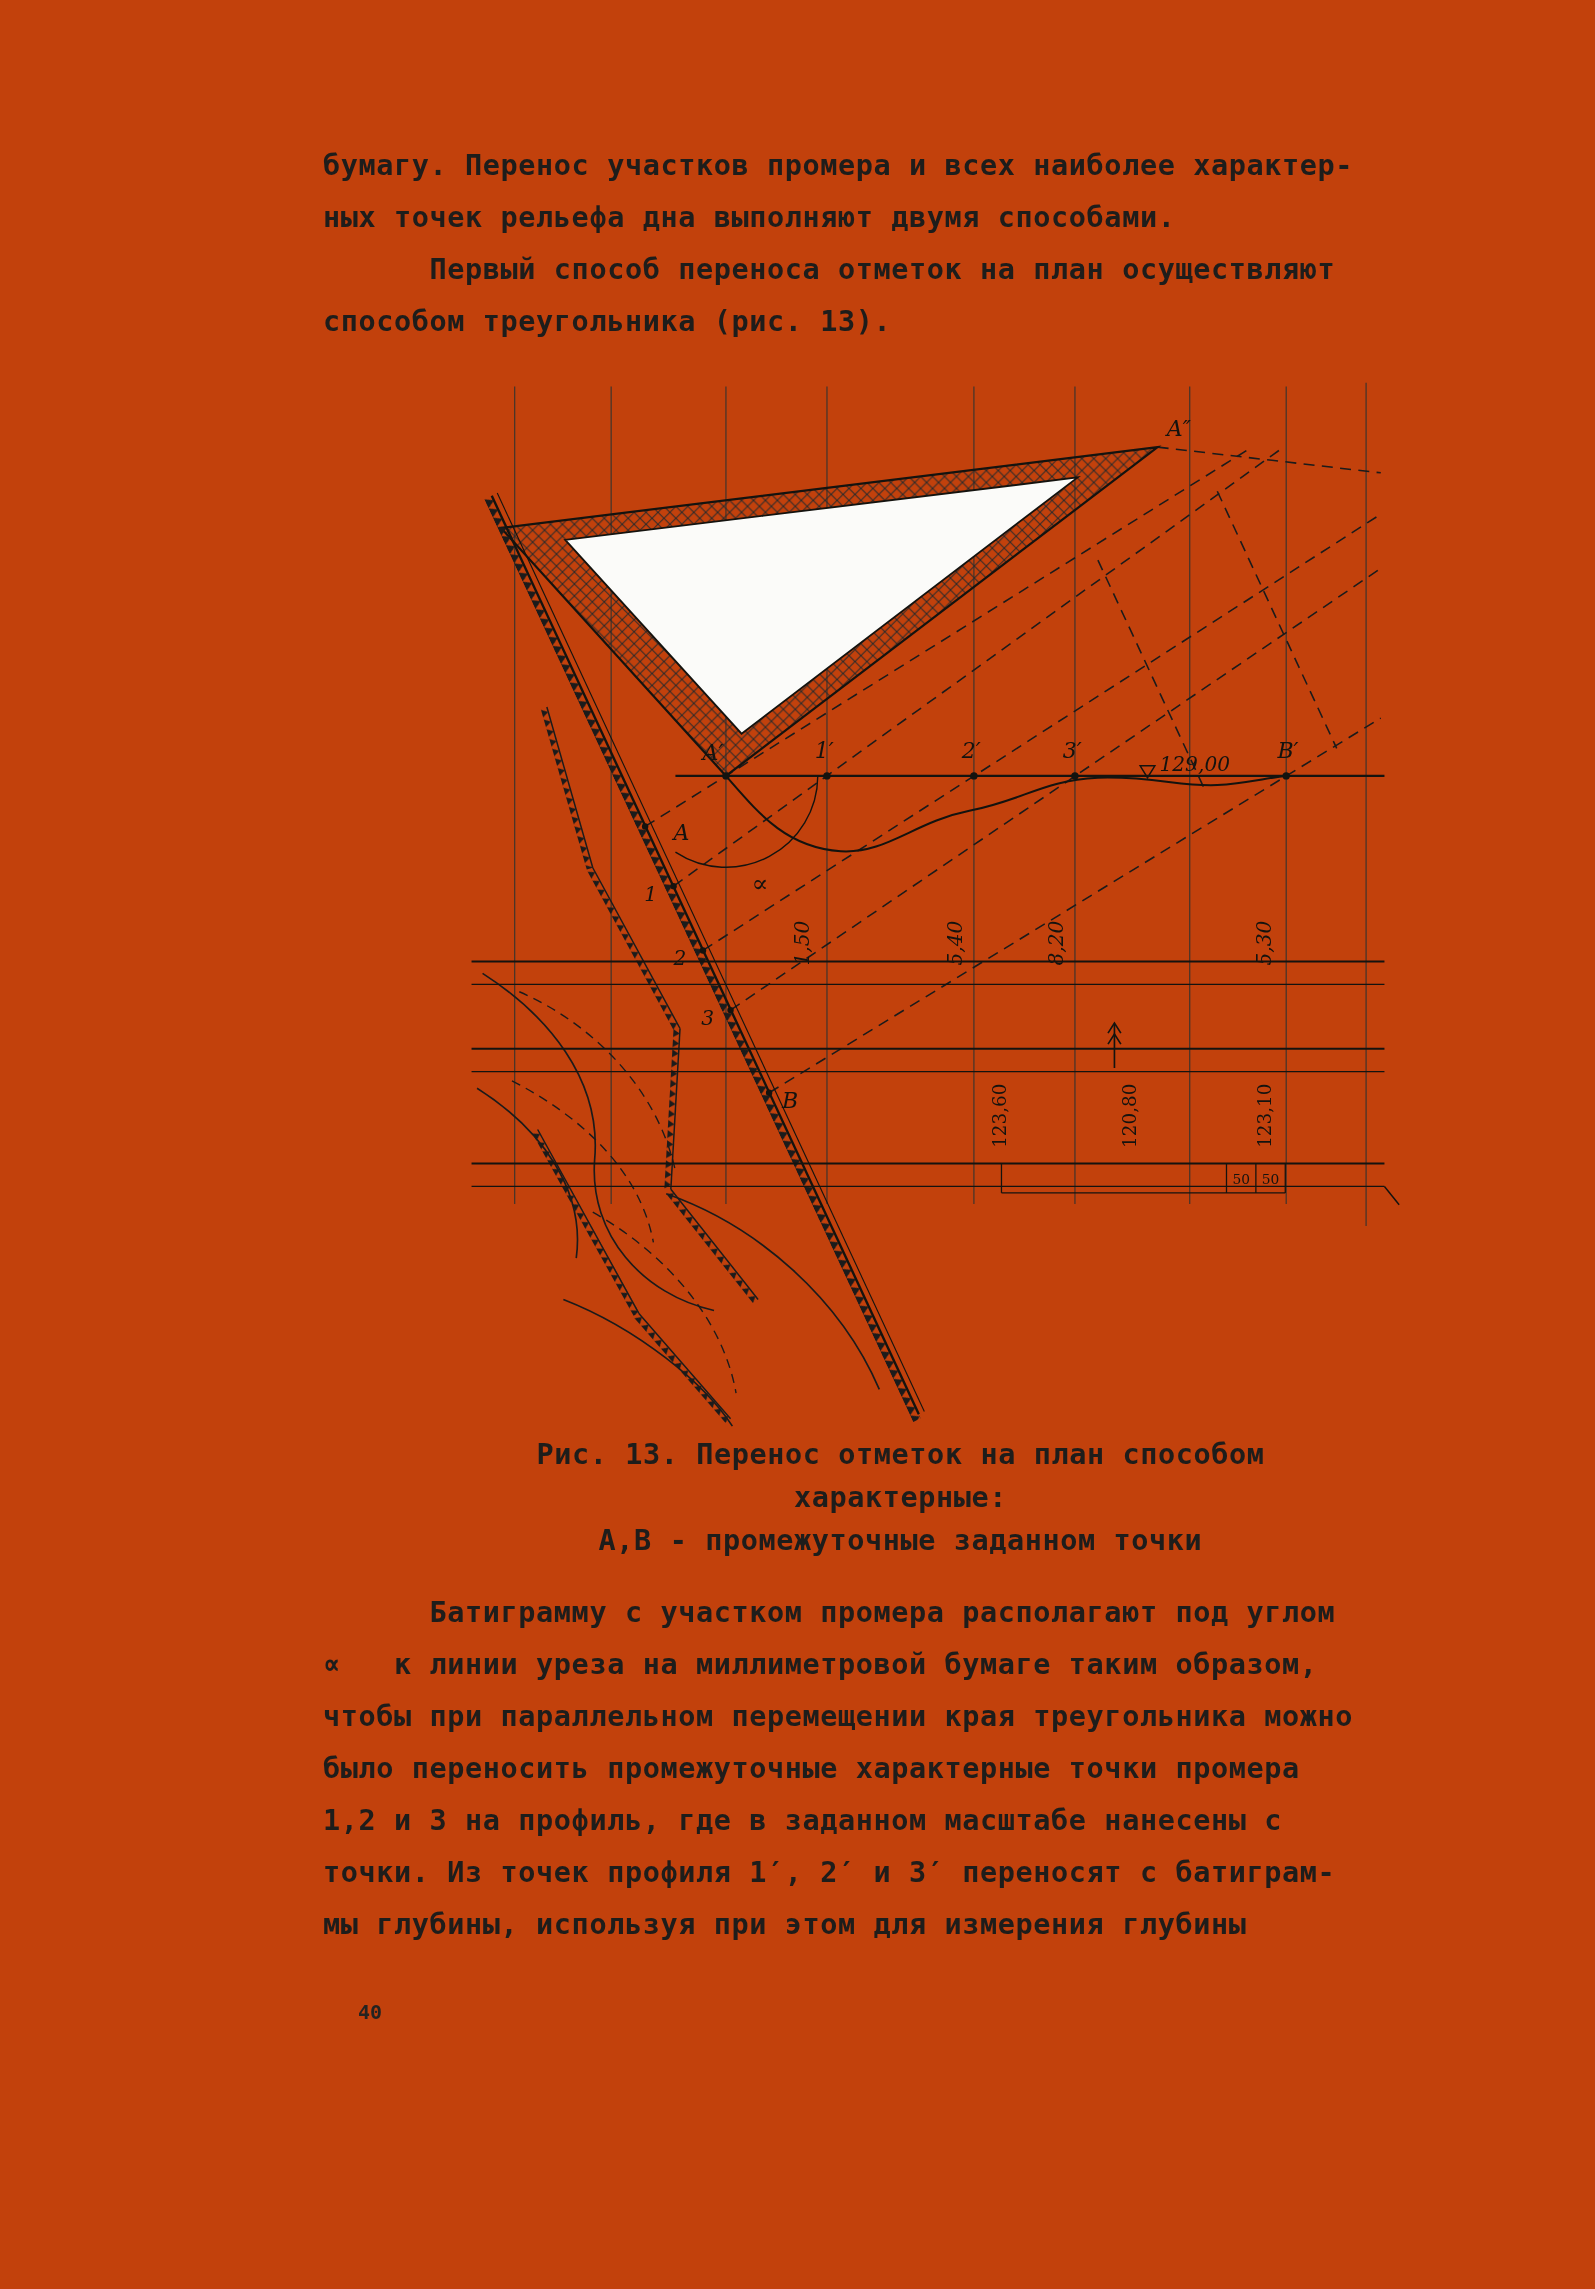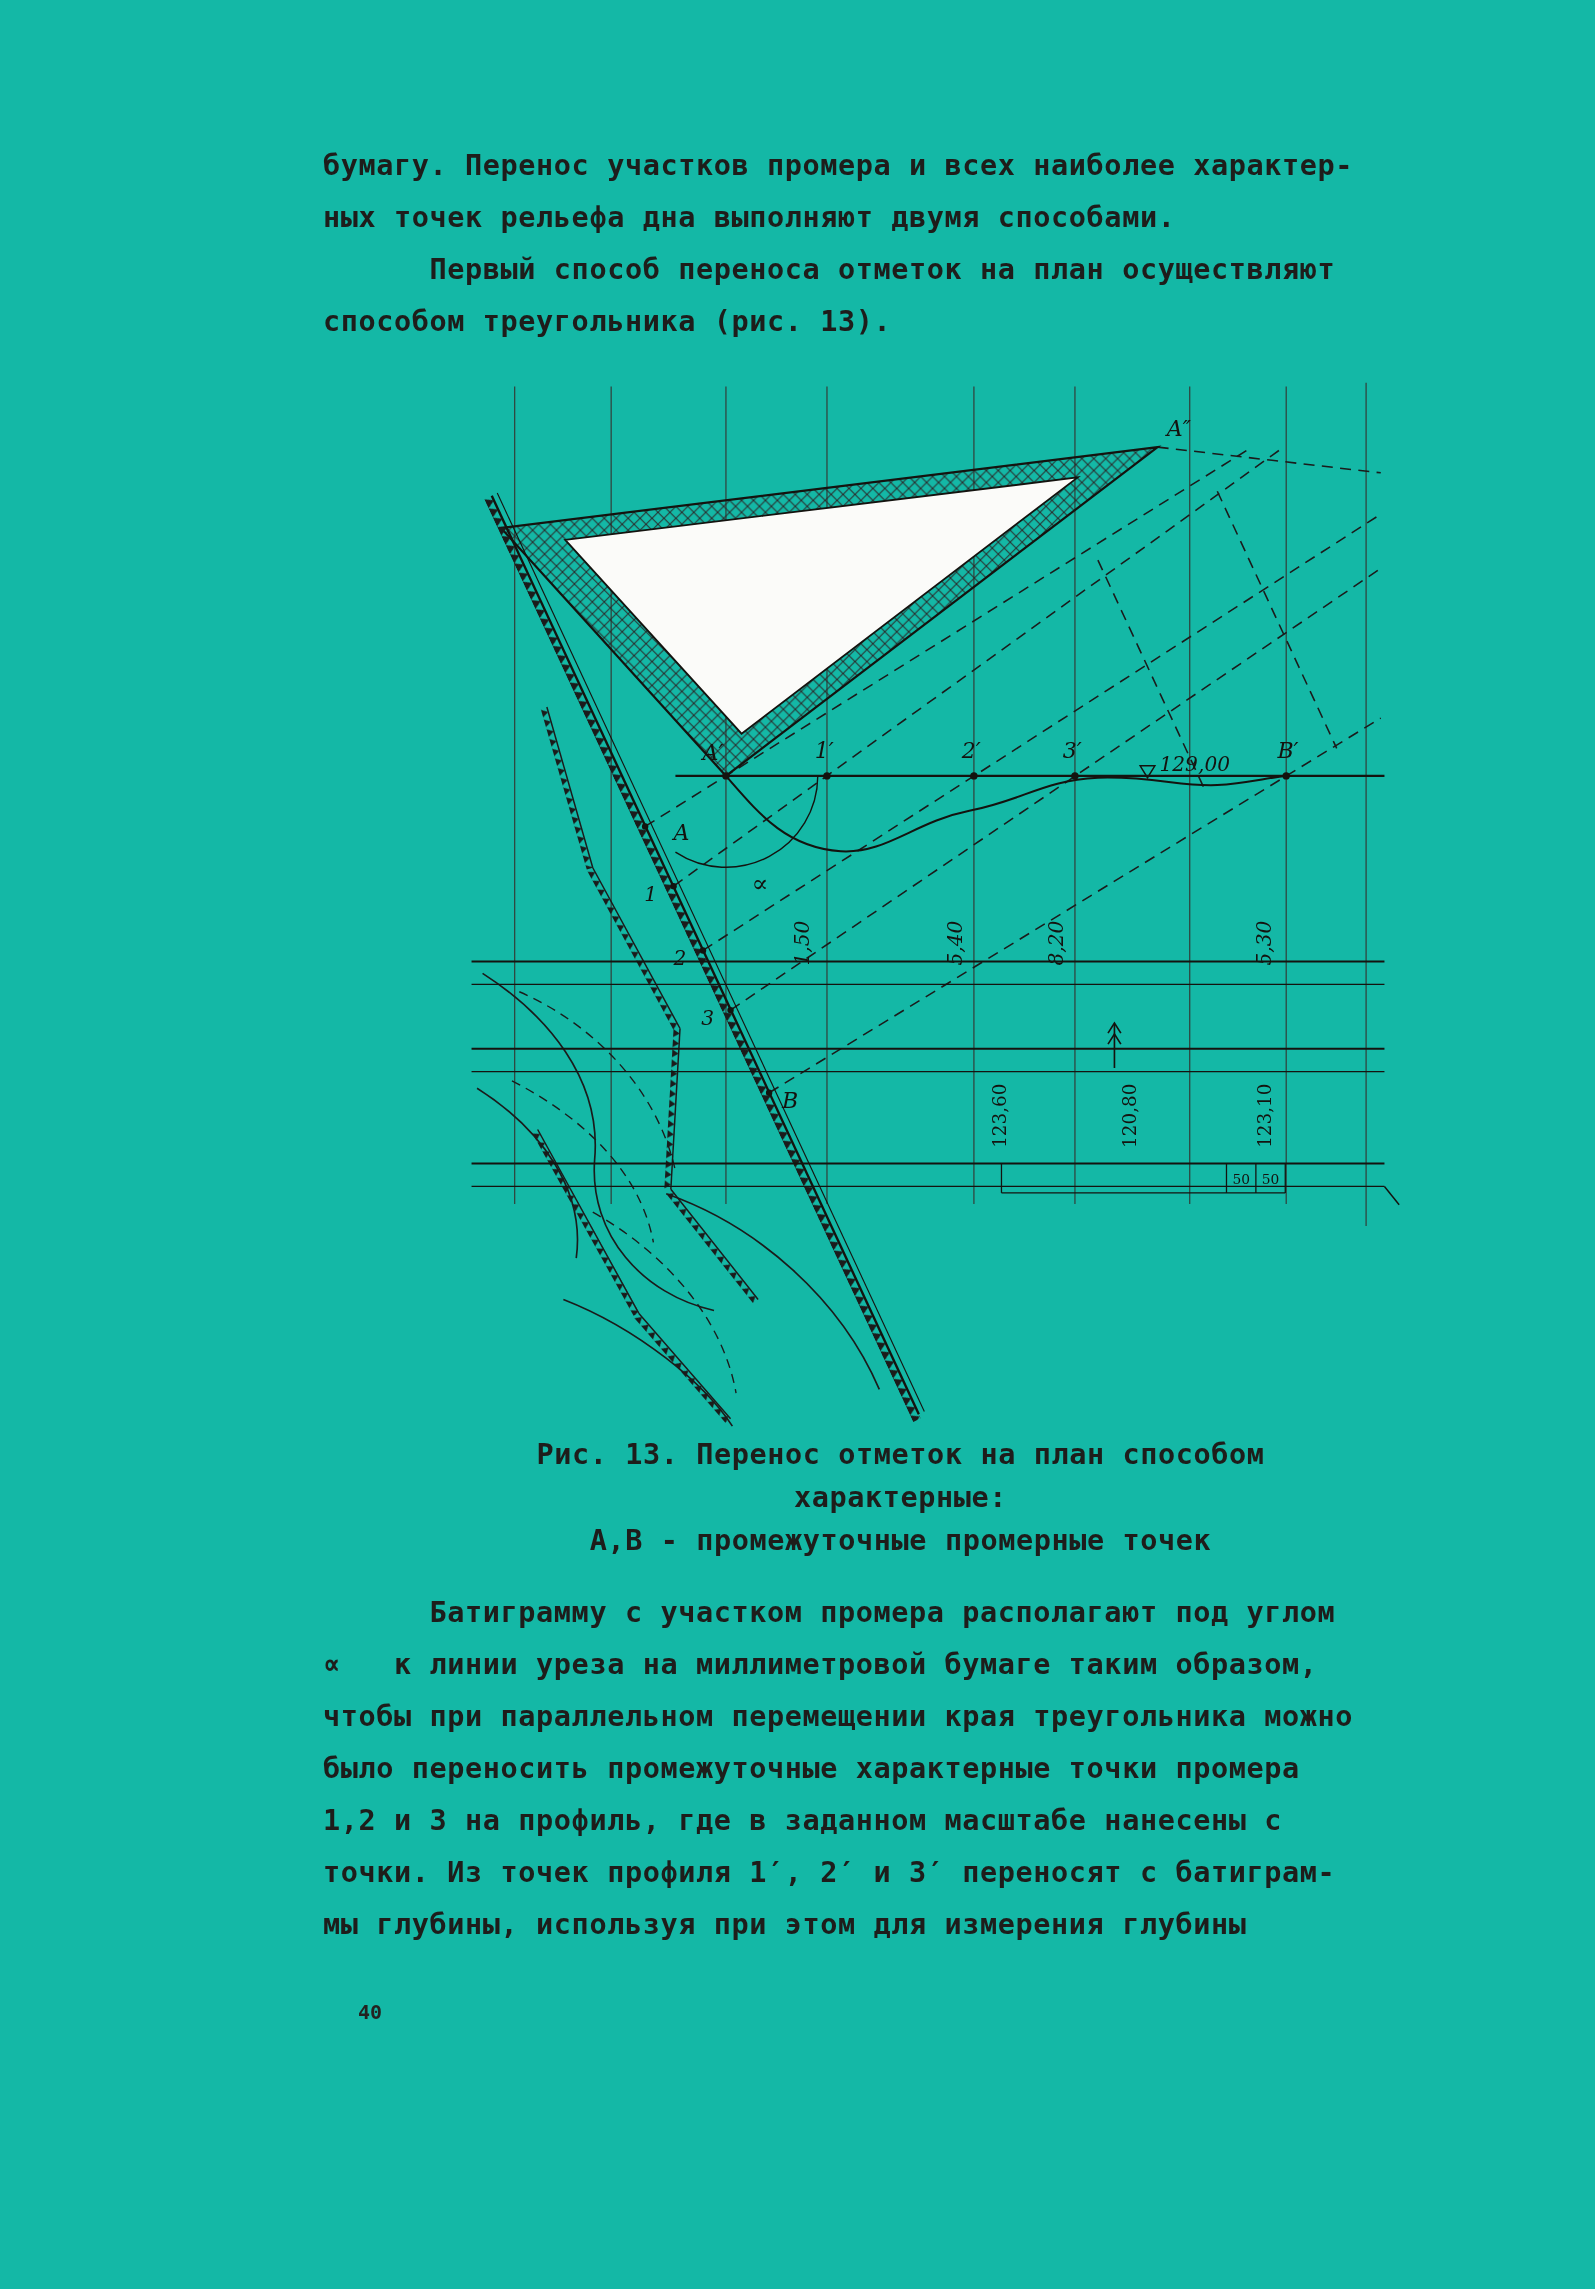--- a/index.html
+++ b/index.html
@@ -1,20 +1,20 @@
 <!DOCTYPE html>
 <html style="font-size:14.7px"><head>
 <meta charset="utf-8">
 <style>
   html,body{margin:0;padding:0;}
   body{background:#d9d9d6;}
   .page{
     position:relative;
     width:1595px;height:2289px;
-    background:#14b8a6;
+    background:#c2410c;
     overflow:hidden;
     font-family:"DejaVu Sans Mono", monospace;
     color:#1c1c1c;
   }
   .para{position:absolute;}
   .tline{
     white-space:pre;
     font-size:28.5px;
     line-height:52px;
     font-weight:600;
@@ -192,21 +192,21 @@
         <text class="lab-sm" x="238" y="636">2</text>
         <text class="lab-sm" x="268" y="701">3</text>
         <text class="lab" x="356" y="792">B</text>
       </g>
     </svg>
   </div>
 
   <div class="caption">
     <div class="tline">Рис. 13. Перенос отметок на план способом</div>
     <div class="tline">характерные:</div>
-    <div class="tline">А,В - промежуточные промерные точек</div>
+    <div class="tline">А,В - промежуточные заданном точки</div>
   </div>
 
   <div class="para" style="left:323px;top:1587px;">
     <div class="tline">      Батиграмму с участком промера располагают под углом</div>
     <div class="tline">∝   к линии уреза на миллиметровой бумаге таким образом,</div>
     <div class="tline">чтобы при параллельном перемещении края треугольника можно</div>
     <div class="tline">было переносить промежуточные характерные точки промера</div>
     <div class="tline">1,2 и 3 на профиль, где в заданном масштабе нанесены с</div>
     <div class="tline">точки. Из точек профиля 1′, 2′ и 3′ переносят с батиграм-</div>
     <div class="tline">мы глубины, используя при этом для измерения глубины</div>

